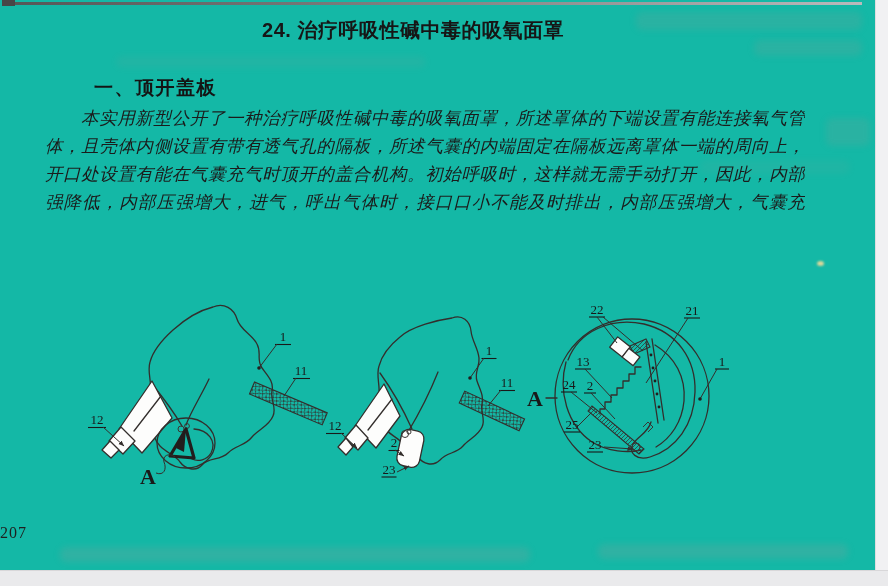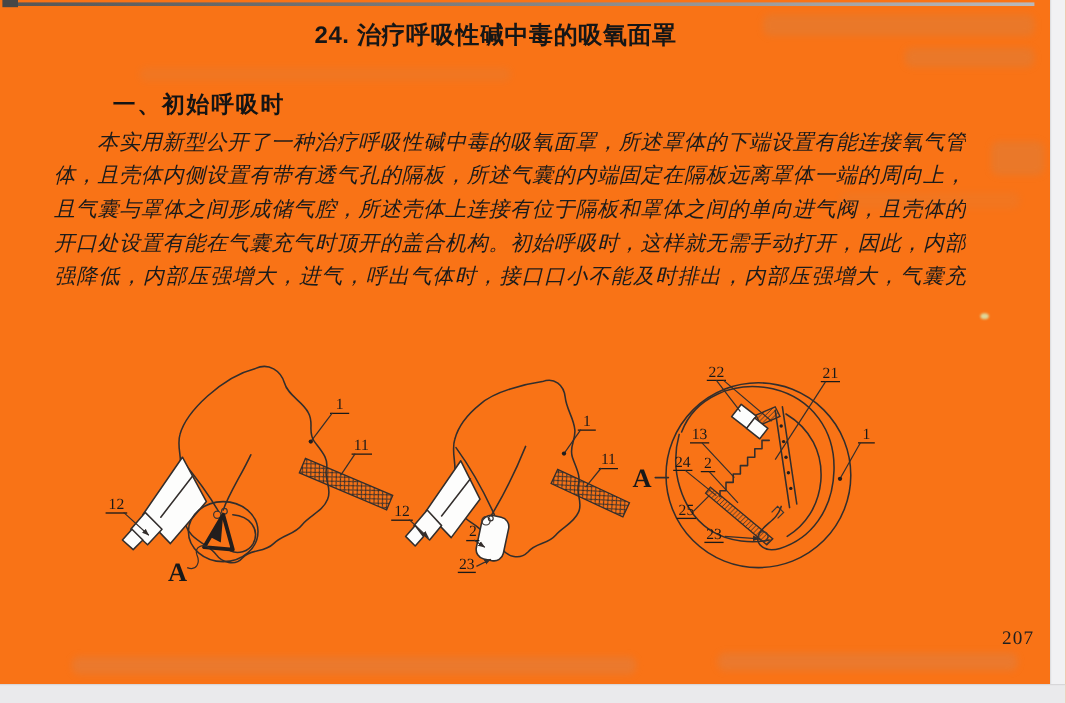--- a/index.html
+++ b/index.html
@@ -1,18 +1,18 @@
 <!DOCTYPE html>
 <html><head>
 <meta charset="utf-8">
 <style>
   html,body { margin:0; padding:0; background:#e9e9eb; }
   .screen {
     position:relative; width:888px; height:586px; overflow:hidden;
-    background:#f97316; font-family:"Liberation Serif", serif;
+    background:#14b8a6; font-family:"Liberation Serif", serif;
   }
   
   .right-band  { position:absolute; left:875px; top:0; width:13px; height:586px;
                  background:#f1f1f3; border-left:1px solid #dedee0; }
   .bottom-band { position:absolute; left:0; top:570px; width:888px; height:16px;
                  background:#eaeaec; border-top:1px solid #d8d7d9; }
   .top-edge    { position:absolute; left:6px; top:2px; width:856px; height:3px;
                  background:linear-gradient(90deg,#565656,#888 55%,#b9b9bb); }
   .corner-mark { position:absolute; left:2px; top:0; width:13px; height:6px; background:#474747; }
   .speck       { position:absolute; left:817px; top:261px; width:7px; height:5px;
@@ -28,21 +28,21 @@
 
   
   .title   { position:absolute; left:0; top:17px; width:826px; margin:0; text-align:center;
              font:bold 20px/26px "Liberation Sans", sans-serif; color:#161616; letter-spacing:.5px; }
   .heading { position:absolute; left:94px; top:76px;
              font:bold 19px/24px "Liberation Sans", sans-serif; color:#141414; letter-spacing:1.5px; }
   .bodytext { position:absolute; left:45px; top:104px; width:760px; color:#1b1b1b; }
   .bodyline { height:28px; line-height:28px; font-size:17.5px; letter-spacing:.2px;
               text-align:justify; text-align-last:justify; overflow:hidden;font-style:italic; }
   .indent   { text-indent:36px; }
-  .pagenum  { position:absolute; top:524px; left:0; width:862px; text-align:right;
+  .pagenum  { position:absolute; top:524px; left:0; width:862px; text-align:left;
               font-size:16px; color:#1f1f1f; letter-spacing:1px; }
 
   
   .figs { position:absolute; left:0; top:298px; }
   .ln     { stroke:#332e2c; stroke-width:1.3; fill:none; stroke-linecap:round; stroke-linejoin:round; }
   .thick  { stroke:#221e1d; stroke-width:3.2; fill:none; stroke-linejoin:round; }
   .thin   { stroke:#3a3533; stroke-width:1; fill:none; }
   .fw     { fill:#fdfdfc; stroke:#332e2c; stroke-width:1.3; stroke-linejoin:round; }
   .hatch  { stroke:#332e2c; stroke-width:1.1; }
   .leader { stroke:#332e2c; stroke-width:1; fill:none; }
@@ -63,26 +63,25 @@
   <div class="smudge s1"></div>
   <div class="smudge s2"></div>
   <div class="smudge s3"></div>
   <div class="smudge s4"></div>
   <div class="smudge s5"></div>
   <div class="smudge s6"></div>
   <div class="smudge s7"></div>
   <div class="speck"></div>
 
   <h1 class="title">24. 治疗呼吸性碱中毒的吸氧面罩</h1>
-  <div class="heading">一、初始呼吸时</div>
+  <div class="heading">一、顶开盖板</div>
 
   <div class="bodytext">
     <div class="bodyline indent">本实用新型公开了一种治疗呼吸性碱中毒的吸氧面罩，所述罩体的下端设置有能连接氧气管</div>
     <div class="bodyline">体，且壳体内侧设置有带有透气孔的隔板，所述气囊的内端固定在隔板远离罩体一端的周向上，</div>
-    <div class="bodyline">且气囊与罩体之间形成储气腔，所述壳体上连接有位于隔板和罩体之间的单向进气阀，且壳体的</div>
     <div class="bodyline">开口处设置有能在气囊充气时顶开的盖合机构。初始呼吸时，这样就无需手动打开，因此，内部压</div>
     <div class="bodyline">强降低，内部压强增大，进气，呼出气体时，接口口小不能及时排出，内部压强增大，气囊充</div>
   </div>
 
   <svg class="figs" width="888" height="212" viewBox="0 298 888 212">
     <defs>
       <pattern id="xh" width="5" height="5" patternUnits="userSpaceOnUse" patternTransform="rotate(23)">
         <path d="M0,0 L5,5 M5,0 L0,5" stroke="#332e2c" stroke-width="0.8"></path>
       </pattern>
       <pattern id="dh" width="4" height="4" patternUnits="userSpaceOnUse">

